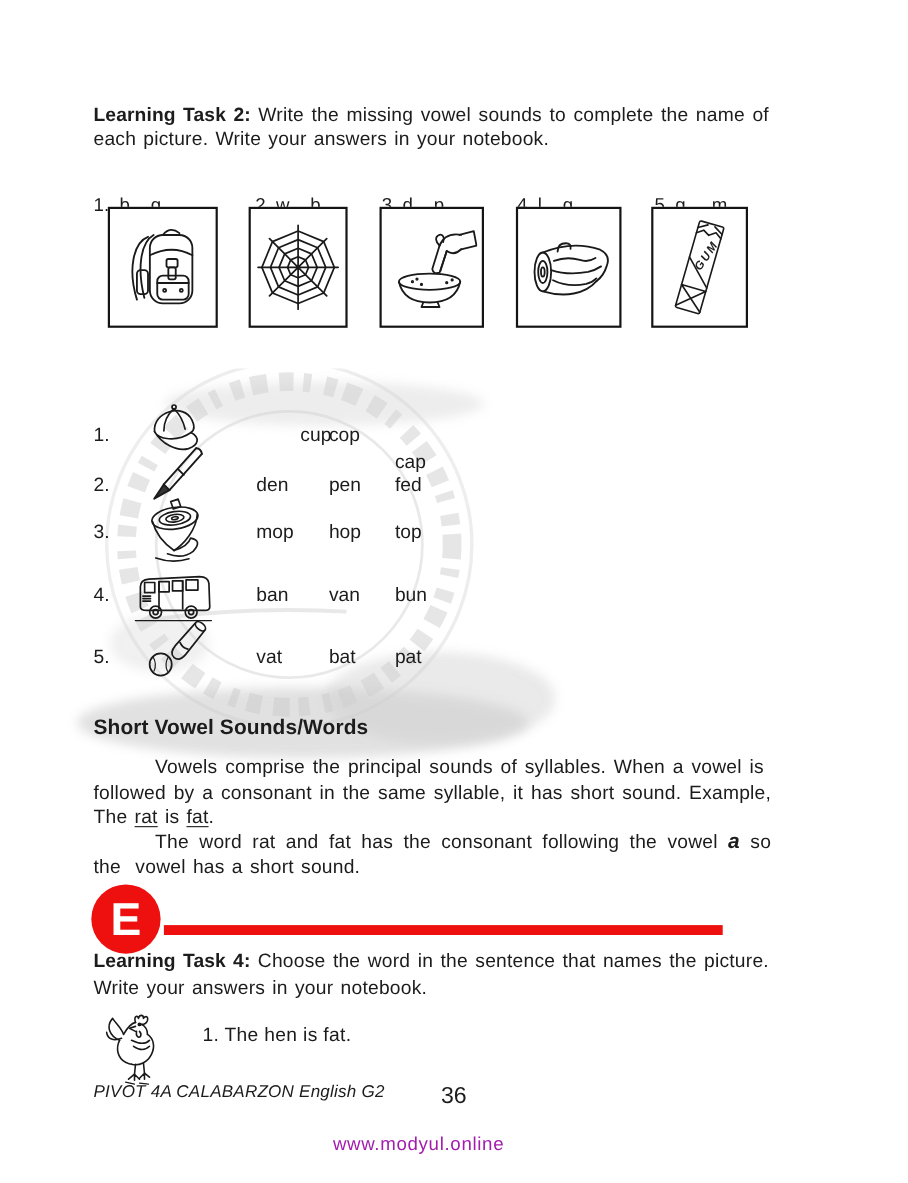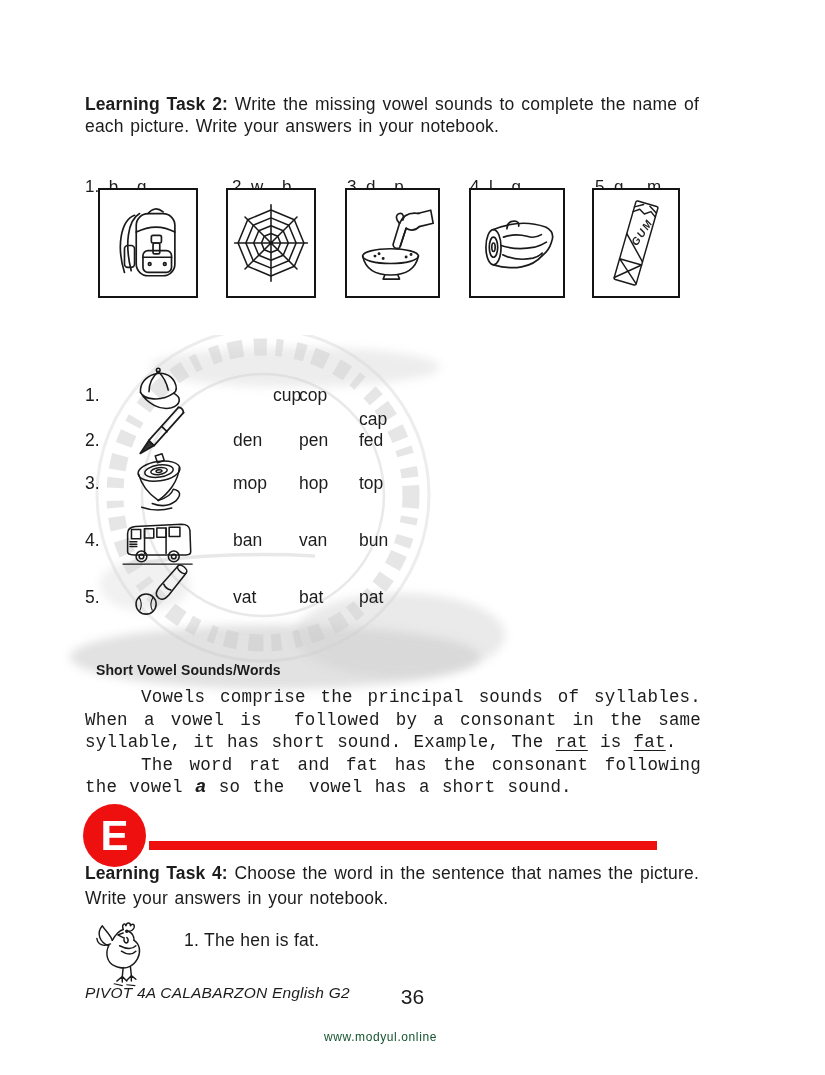--- a/index.html
+++ b/index.html
@@ -15,35 +15,35 @@
   }
   .task-title { font-weight:700; letter-spacing:0.1px; }
   .t2label { position:absolute; top:177px; font-size:17px; white-space:pre; }
   .t2box {
     position:absolute; top:188px; height:110px; border:2px solid #141414;
     box-sizing:border-box; background:#fff; display:flex; align-items:center; justify-content:center;
   }
   .t3num { position:absolute; left:85px; font-size:17.5px; }
   .choice { position:absolute; font-size:17.5px; }
   .icon-abs { position:absolute; }
-  .sec-head { position:absolute; left:85px; top:651px; margin:11px; font-size:14px; font-weight:700; letter-spacing:0.1px; }
-  .bodytext { position:absolute; left:85px; top:686px; width:616px;font-family:Liberation Mono, monospace; }
+  .sec-head { position:absolute; left:85px; top:651px; margin:0; font-size:19px; font-weight:700; letter-spacing:0.1px; }
+  .bodytext { position:absolute; left:85px; top:686px; width:616px; }
   .bodytext p { margin:0; font-size:17.5px; line-height:22.5px; text-align:justify; text-align-last:left; text-indent:56px; letter-spacing:0.2px; word-spacing:1.5px; }
   .u { text-decoration:underline; text-underline-offset:3px; }
   .em-a { font-weight:700; font-style:italic; font-size:19px; }
   .e-circle {
     position:absolute; left:83px; top:804px; width:63px; height:63px; border-radius:50%;
     background:#ee0f0f; color:#ffffff; display:flex; align-items:center; justify-content:center;
     font-size:42px; font-weight:700;
   }
   .e-line { position:absolute; left:149px; top:841px; width:508px; height:9px; background:#ee0f0f; }
   .t4item { position:absolute; left:184px; top:930px; font-size:17.5px; letter-spacing:0.3px; }
   .footer-left { position:absolute; left:85px; top:984px; font-style:italic; font-size:15.5px; letter-spacing:0.2px;text-align:right; }
   .page-num { position:absolute; left:0; top:985px; width:825px; text-align:center; font-size:21px; }
-  .site-mark { position:absolute; left:0; top:1030px; width:761px; text-align:center; color:#14532d; font-size:12px; letter-spacing:0.6px; }
+  .site-mark { position:absolute; left:0; top:1030px; width:761px; text-align:center; color:#a21caf; font-size:17px; letter-spacing:0.6px; }
   .stamp { position:absolute; left:55px; top:335px; pointer-events:none; }
   svg.line { stroke:#1a1a1a; fill:none; stroke-width:2; stroke-linecap:round; stroke-linejoin:round; }
 </style>
 </head>
 <body>
 
 <div class="page">
 
   <svg class="stamp" width="460" height="375" viewBox="0 0 460 375">
     <defs>

